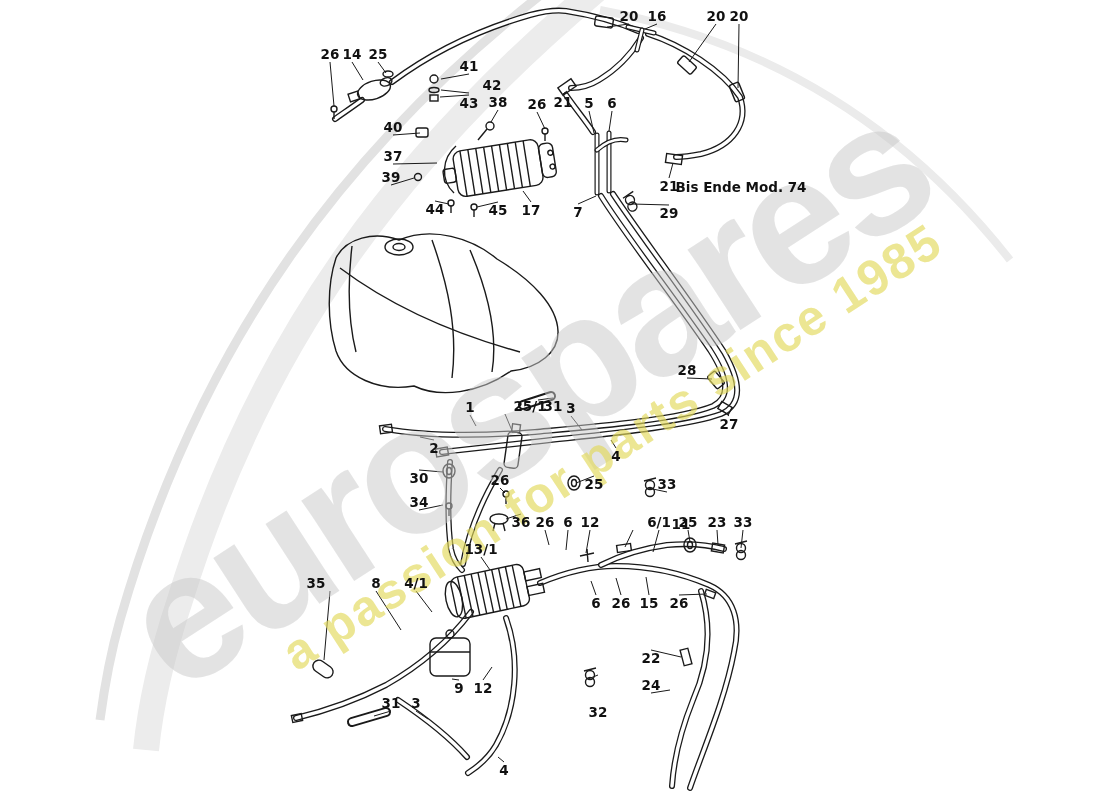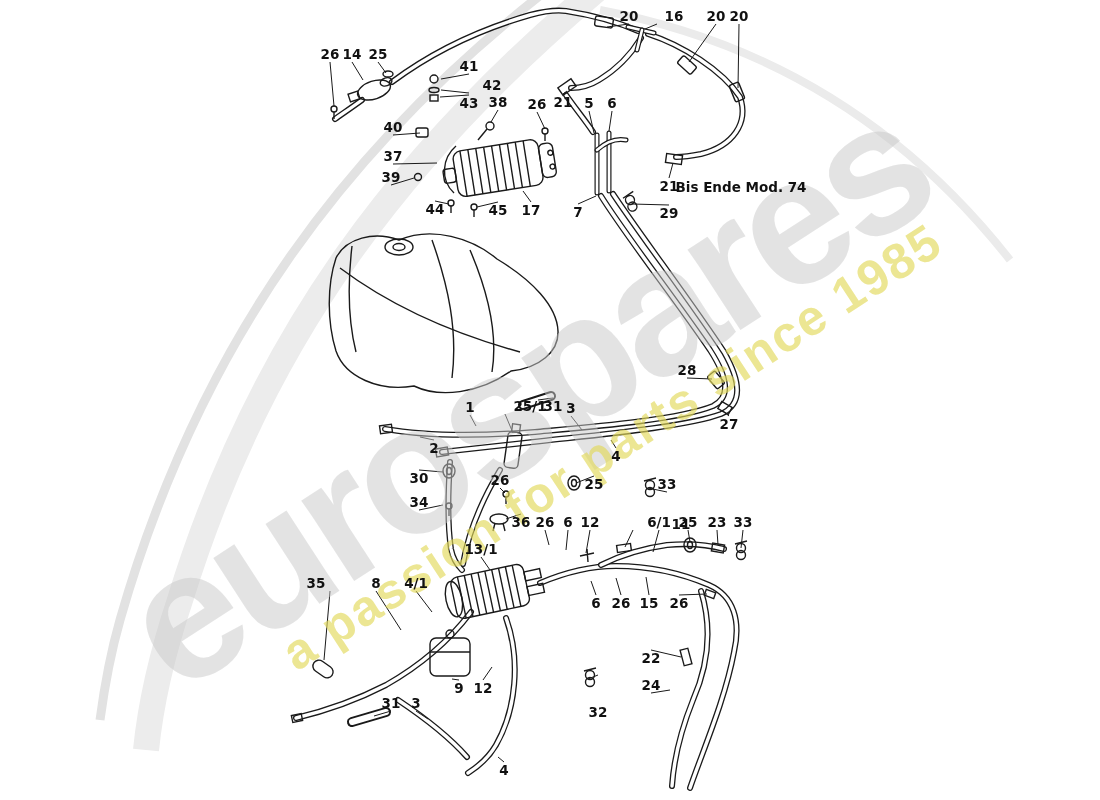--- a/index.html
+++ b/index.html
@@ -287,21 +287,21 @@
         <line x1="416" y1="711" x2="428" y2="719"></line>
         <line x1="504" y1="762" x2="498" y2="757"></line>
       </g>
   </svg>
 
   <div class="wm wm-brand" data-name="watermark-brand-text" style="color: rgb(201, 201, 201);">eurospares</div>
   <div class="wm wm-tag" data-name="watermark-tagline-text" style="color: rgb(226, 217, 90);">a passion for parts since 1985</div>
 
   <div class="layer callouts" data-name="callout-layer">
       <div class="callout" data-name="part-callout" style="left: 629px; top: 16px;">20</div>
-      <div class="callout" data-name="part-callout" style="left: 657px; top: 16px; margin-left: 17px;">16</div>
+      <div class="callout" data-name="part-callout" style="left: 657px; top: 16px;">16</div>
       <div class="callout" data-name="part-callout" style="left: 716px; top: 16px;">20</div>
       <div class="callout" data-name="part-callout" style="left: 739px; top: 16px;">20</div>
       <div class="callout" data-name="part-callout" style="left: 330px; top: 54px;">26</div>
       <div class="callout" data-name="part-callout" style="left: 352px; top: 54px;">14</div>
       <div class="callout" data-name="part-callout" style="left: 378px; top: 54px;">25</div>
       <div class="callout" data-name="part-callout" style="left: 469px; top: 66px;">41</div>
       <div class="callout" data-name="part-callout" style="left: 469px; top: 85px; margin-left: 23px;">42</div>
       <div class="callout" data-name="part-callout" style="left: 469px; top: 103px;">43</div>
       <div class="callout" data-name="part-callout" style="left: 498px; top: 102px;">38</div>
       <div class="callout" data-name="part-callout" style="left: 537px; top: 104px;">26</div>

